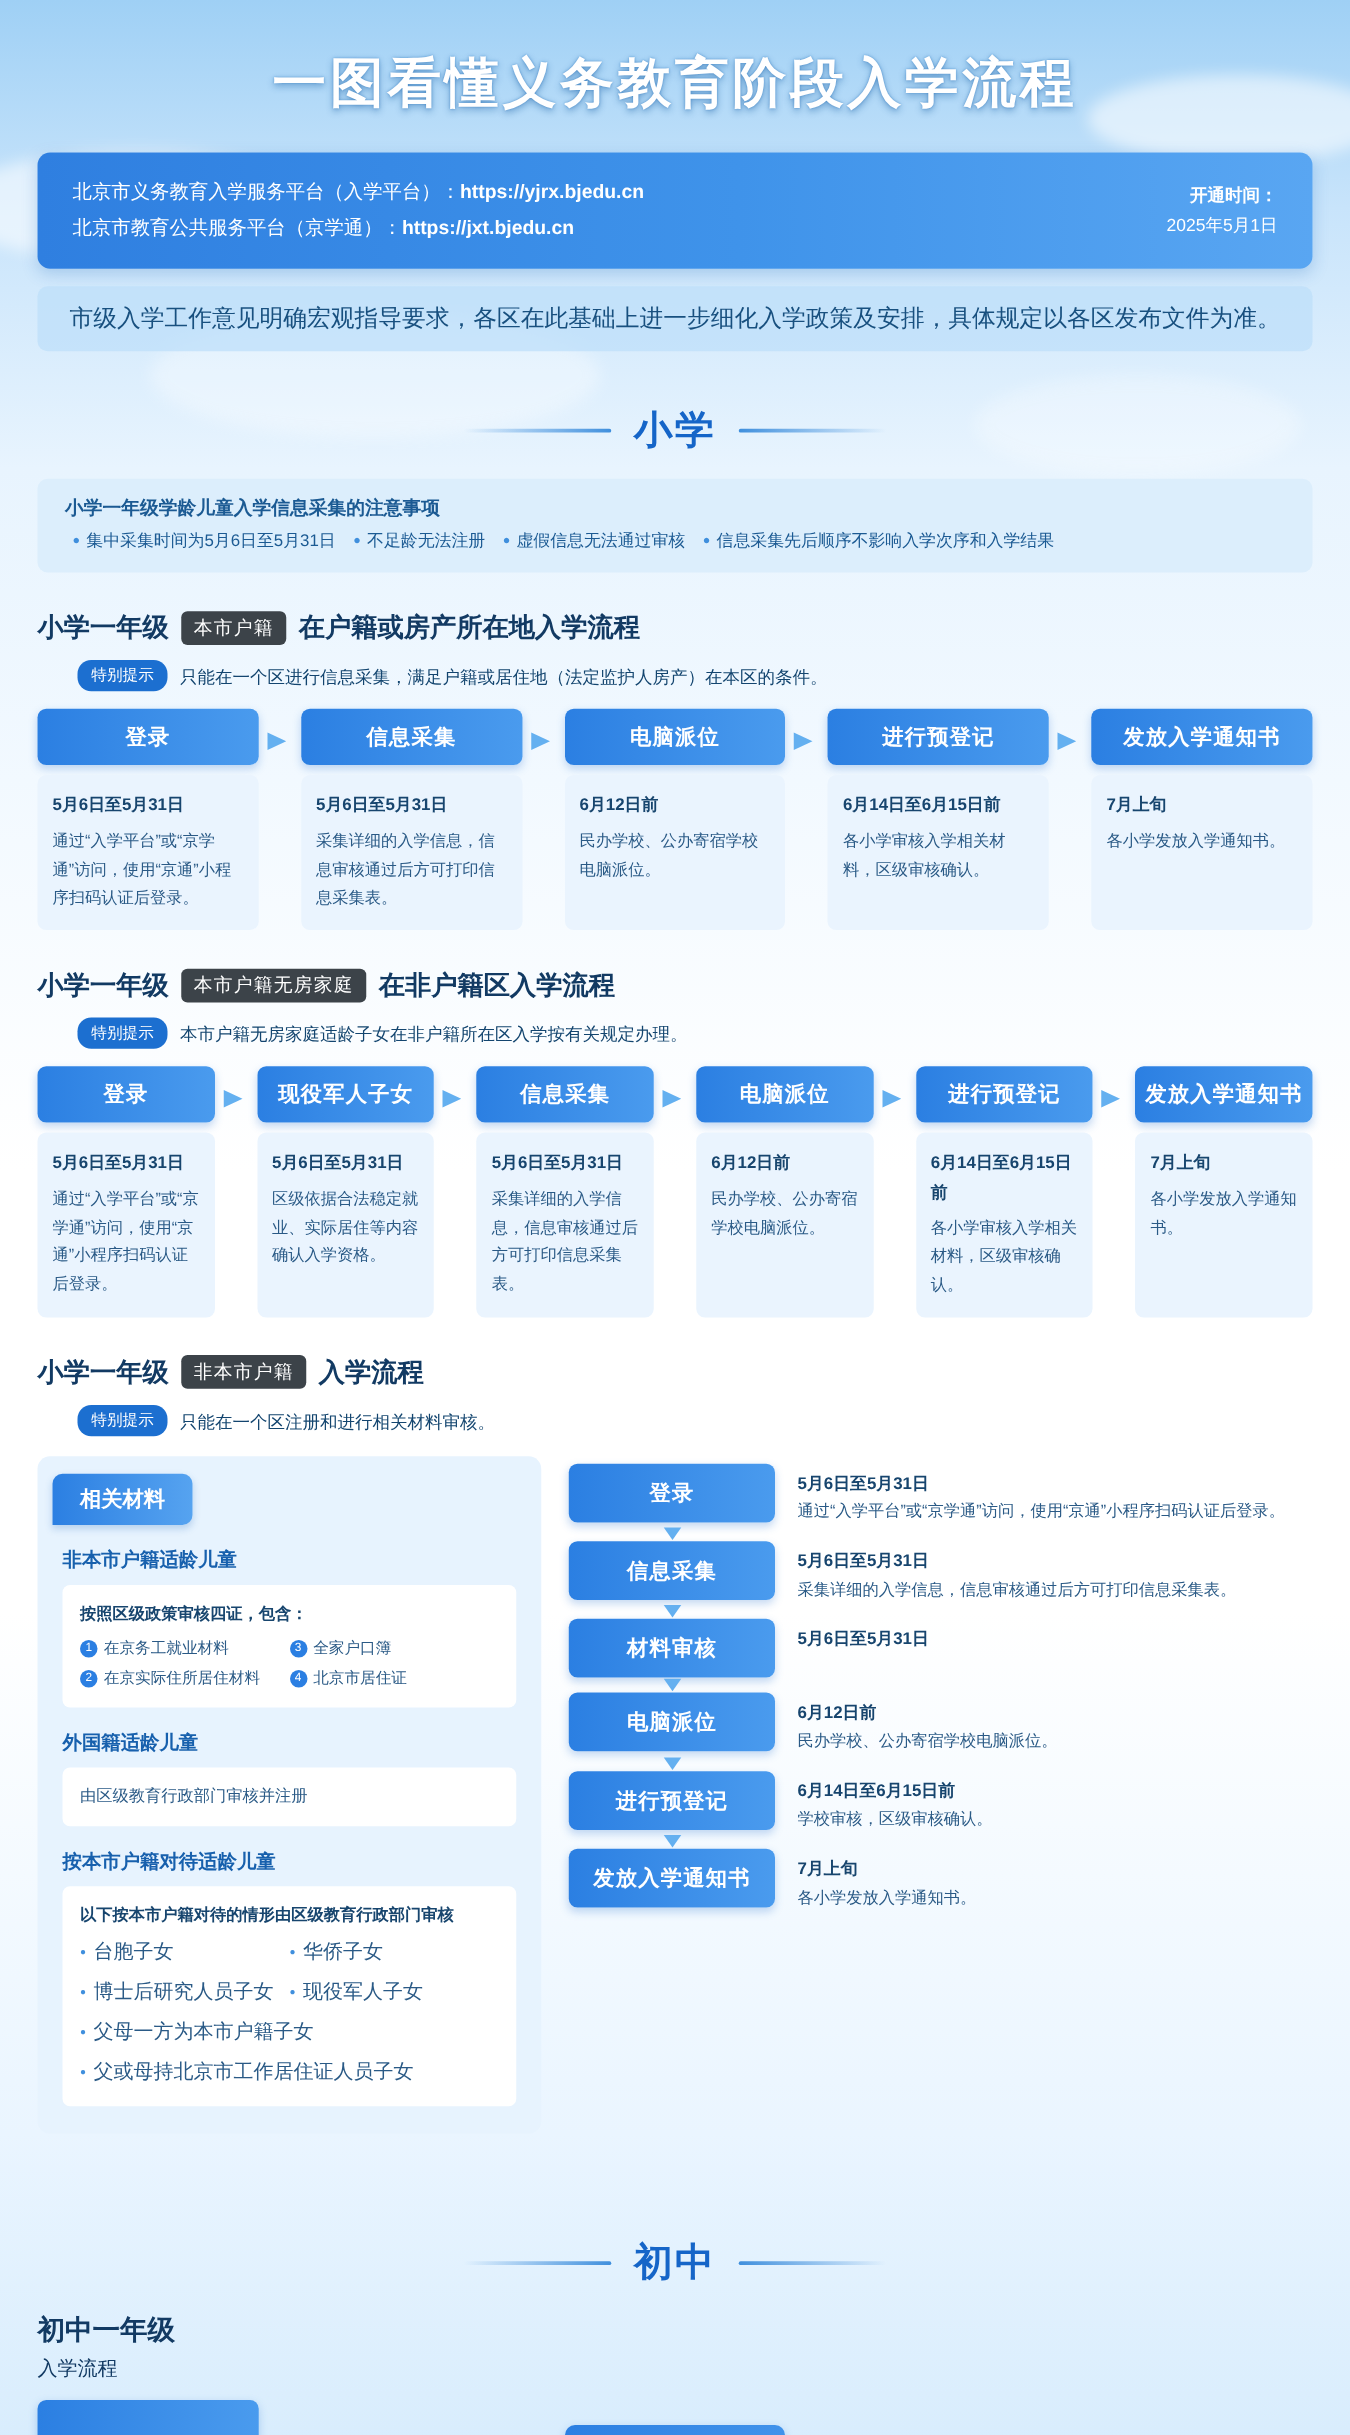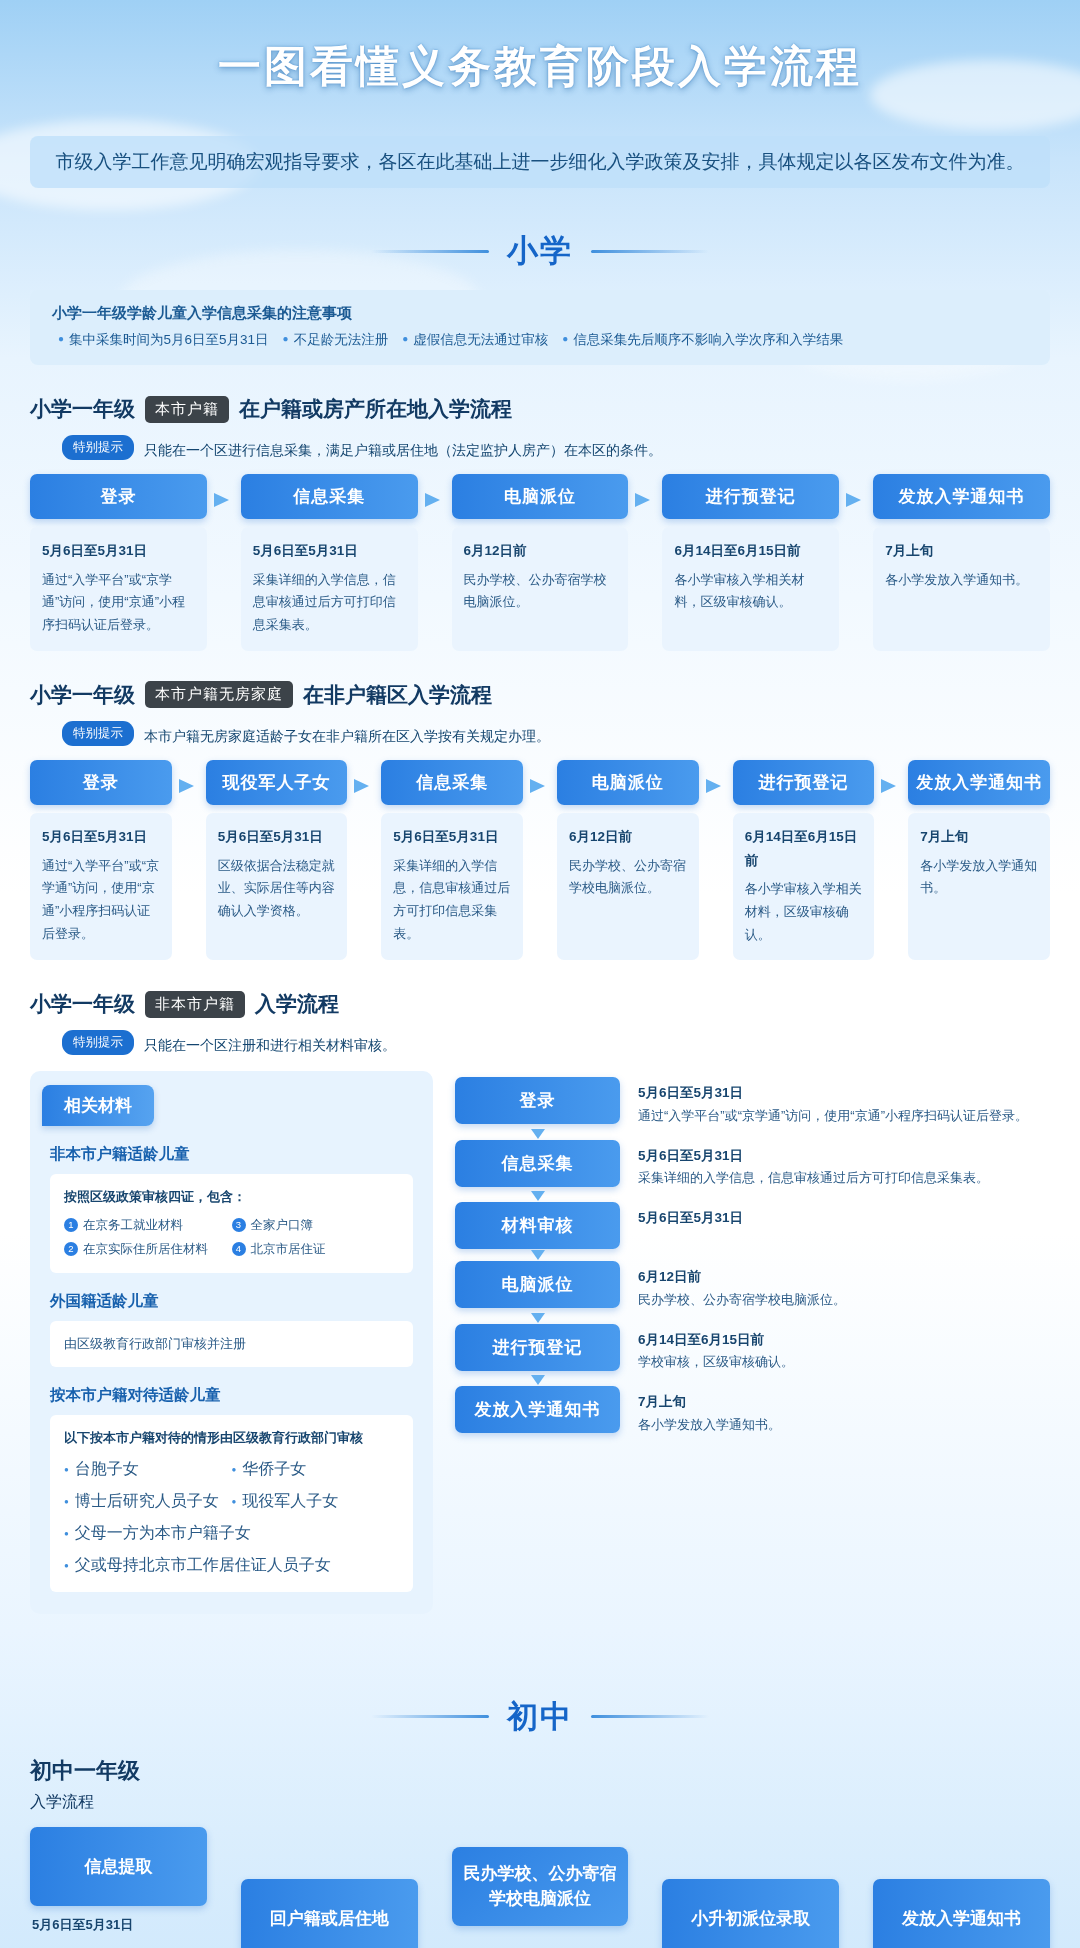--- a/index.html
+++ b/index.html
@@ -74,21 +74,21 @@
   .tips-box .tl { font-size: 13.5px; display: flex; flex-wrap: wrap; gap: 14px; padding-left: 6px;}
   .tips-box .tl span::before { content: "●"; color: #3f8fdd; font-size: 10px; margin-right: 5px; vertical-align: 2px; }
 
   
   .block { position: relative; z-index: 3; margin: 30px 30px 0 30px; }
   .blk-head { display: flex; align-items: center; gap: 10px; font-size: 21px; font-weight: bold; color: #123a63; }
   .tag {
     display: inline-block; background: #3c4349; color: #fff; font-size: 15px; font-weight: normal;
     padding: 4px 10px; border-radius: 5px; letter-spacing: 1px;
   }
-  .special { display: flex; align-items: flex-end; gap: 10px; margin-top: 12px; padding-left: 32px; }
+  .special { display: flex; align-items: center; gap: 10px; margin-top: 12px; padding-left: 32px; }
   .special .pill {
     flex: 0 0 auto; background: #1c6fd0; color: #fff; font-size: 12.5px; border-radius: 11px; padding: 4px 11px; white-space: nowrap;
   }
   .special .txt { font-size: 14px; color: #13456f; padding-top: 3px; }
 
   .flow { display: flex; align-items: stretch; margin-top: 14px; gap: 0; }
   .step { flex: 1 1 0; min-width: 0; display: flex; flex-direction: column; }
   .step .cap {
     background: linear-gradient(90deg, #2b7fe2 0%, #4a9bee 100%);
     color: #fff; font-size: 17px; font-weight: bold; text-align: center;
@@ -151,20 +151,34 @@
 <body>
 
 <div class="page">
   <div class="cloud c1"></div>
   <div class="cloud c2"></div>
   <div class="cloud c3"></div>
   <div class="cloud c4"></div>
 
   <div class="main-title">一图看懂义务教育阶段入学流程</div>
 
+  <div class="link-bar">
+    <div class="left">
+      <div>
+        <span>北京市义务教育入学服务平台（入学平台）：</span><b>https://yjrx.bjedu.cn</b>
+      </div>
+      <div>
+        <span>北京市教育公共服务平台（京学通）：</span><b>https://jxt.bjedu.cn</b>
+      </div>
+    </div>
+    <div class="right">
+      <div class="t1">开通时间：</div>
+      <div>2025年5月1日</div>
+    </div>
+  </div>
 
   <div class="notice">市级入学工作意见明确宏观指导要求，各区在此基础上进一步细化入学政策及安排，具体规定以各区发布文件为准。</div>
 
   <div class="section-title">
     <span class="line"></span>
     <h2>小学</h2>
     <span class="line r"></span>
   </div>
 
   <div class="tips-box">

